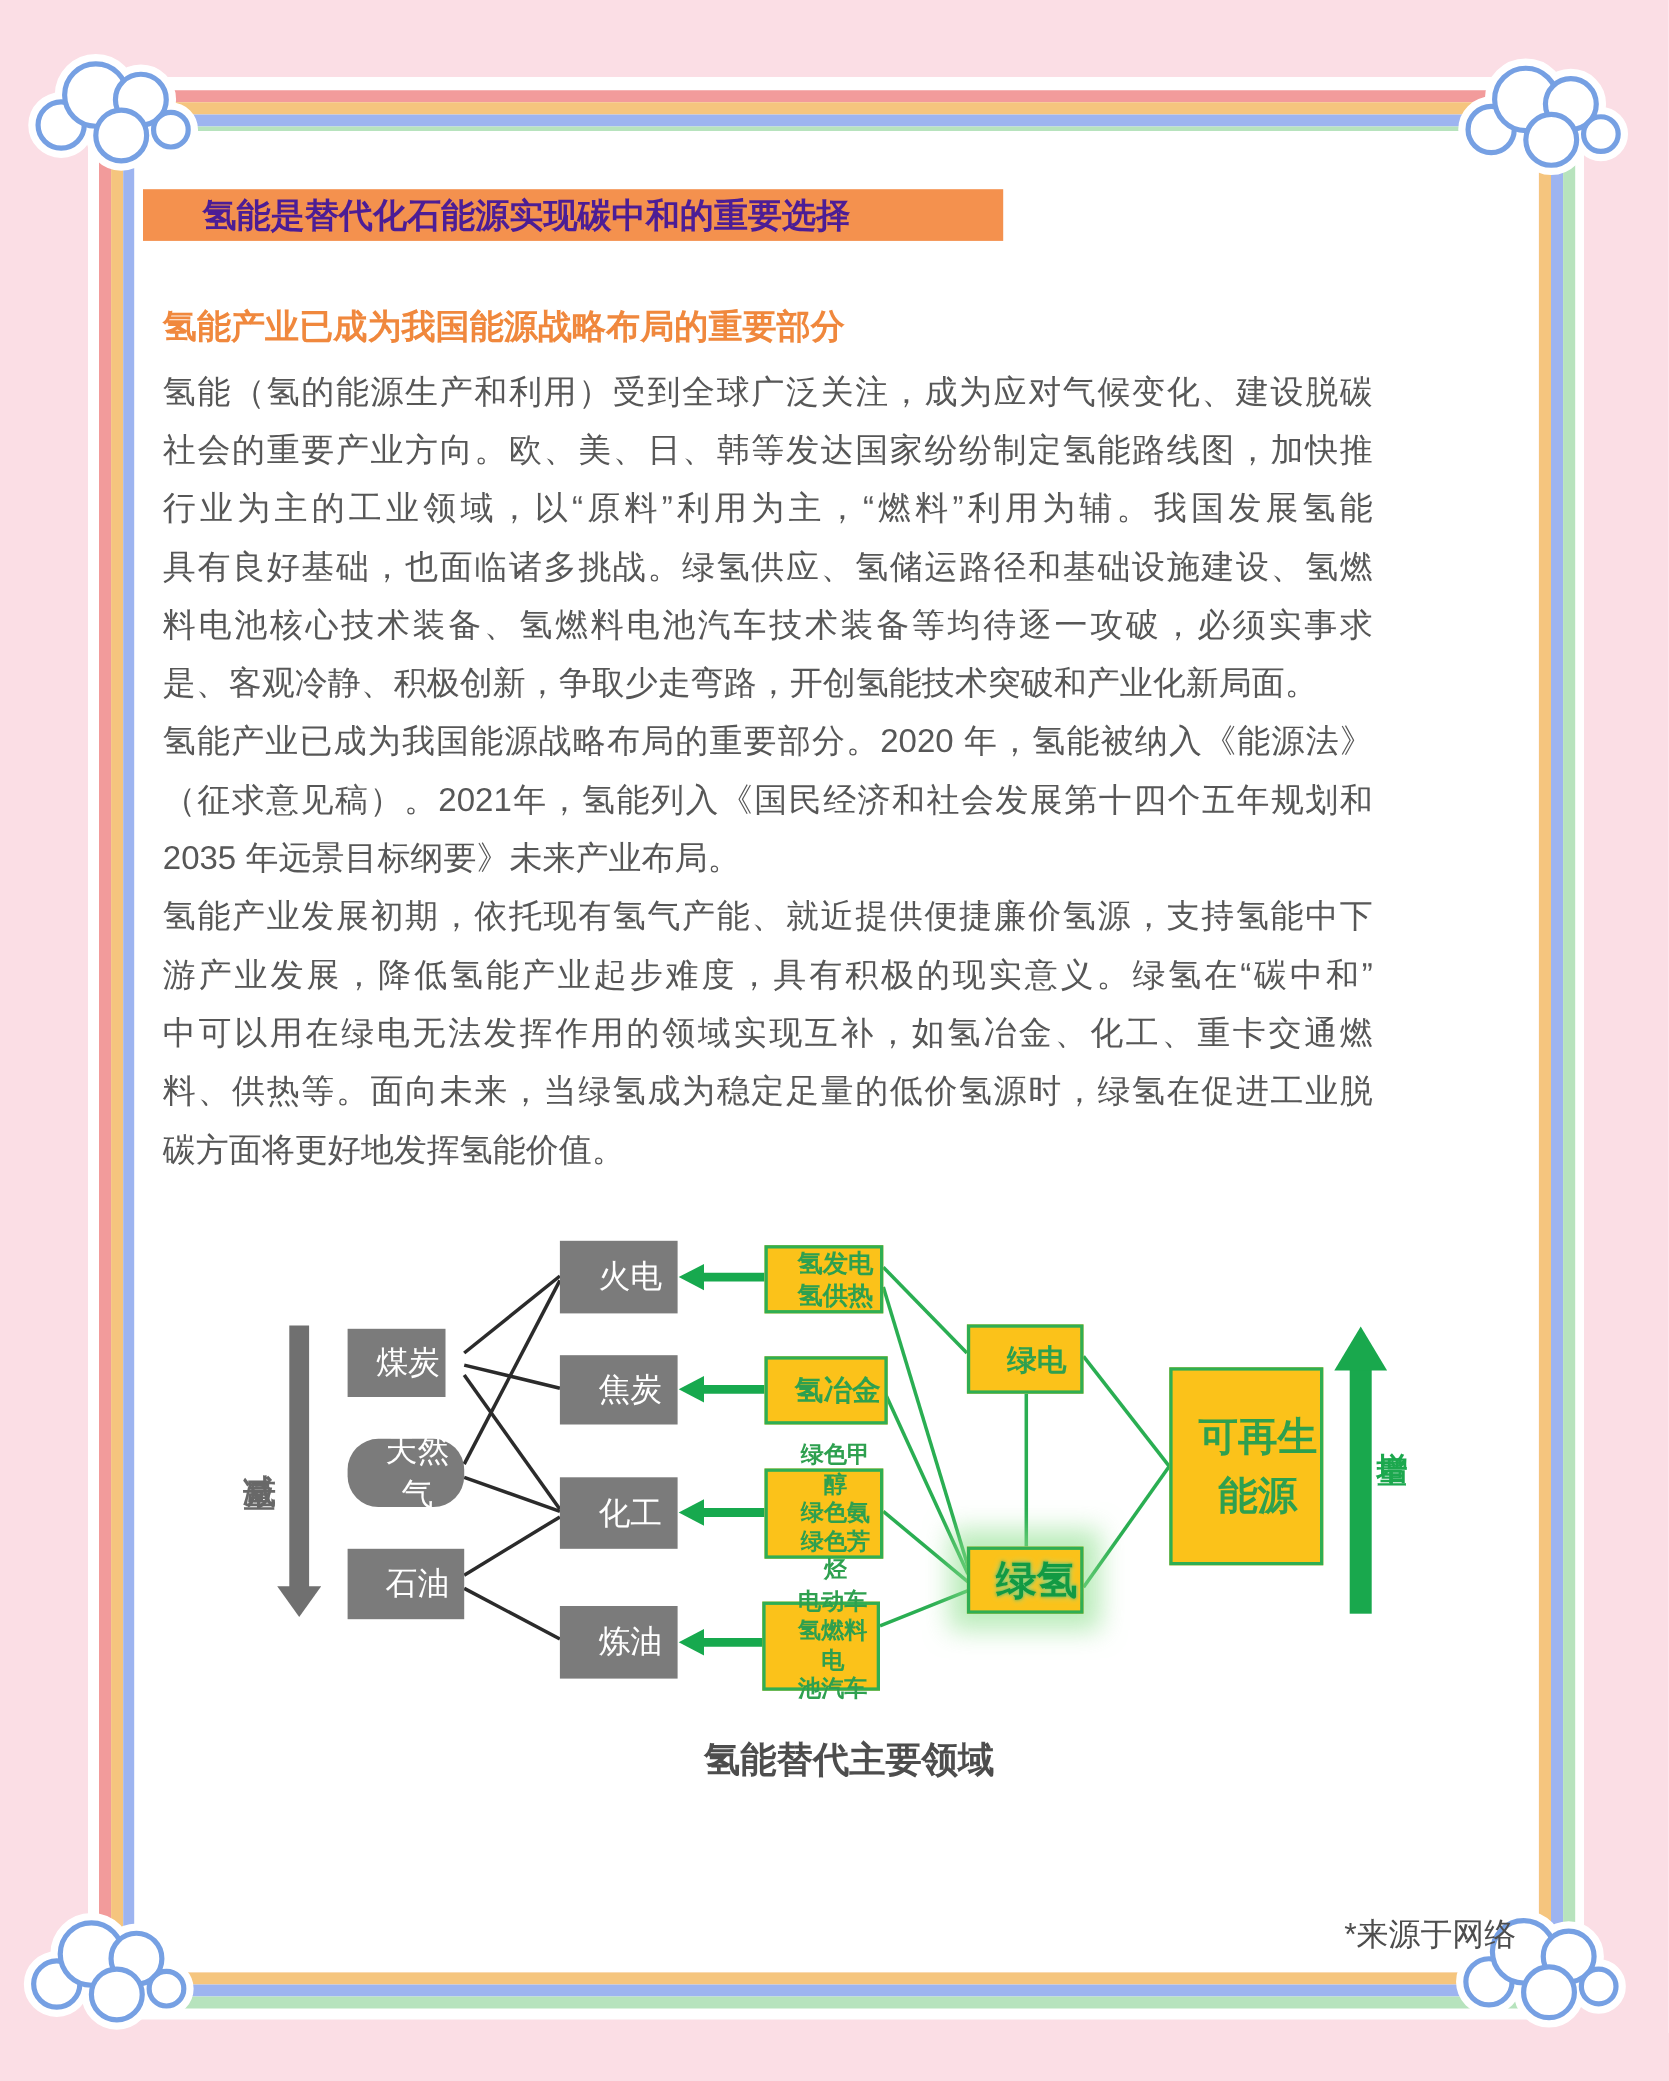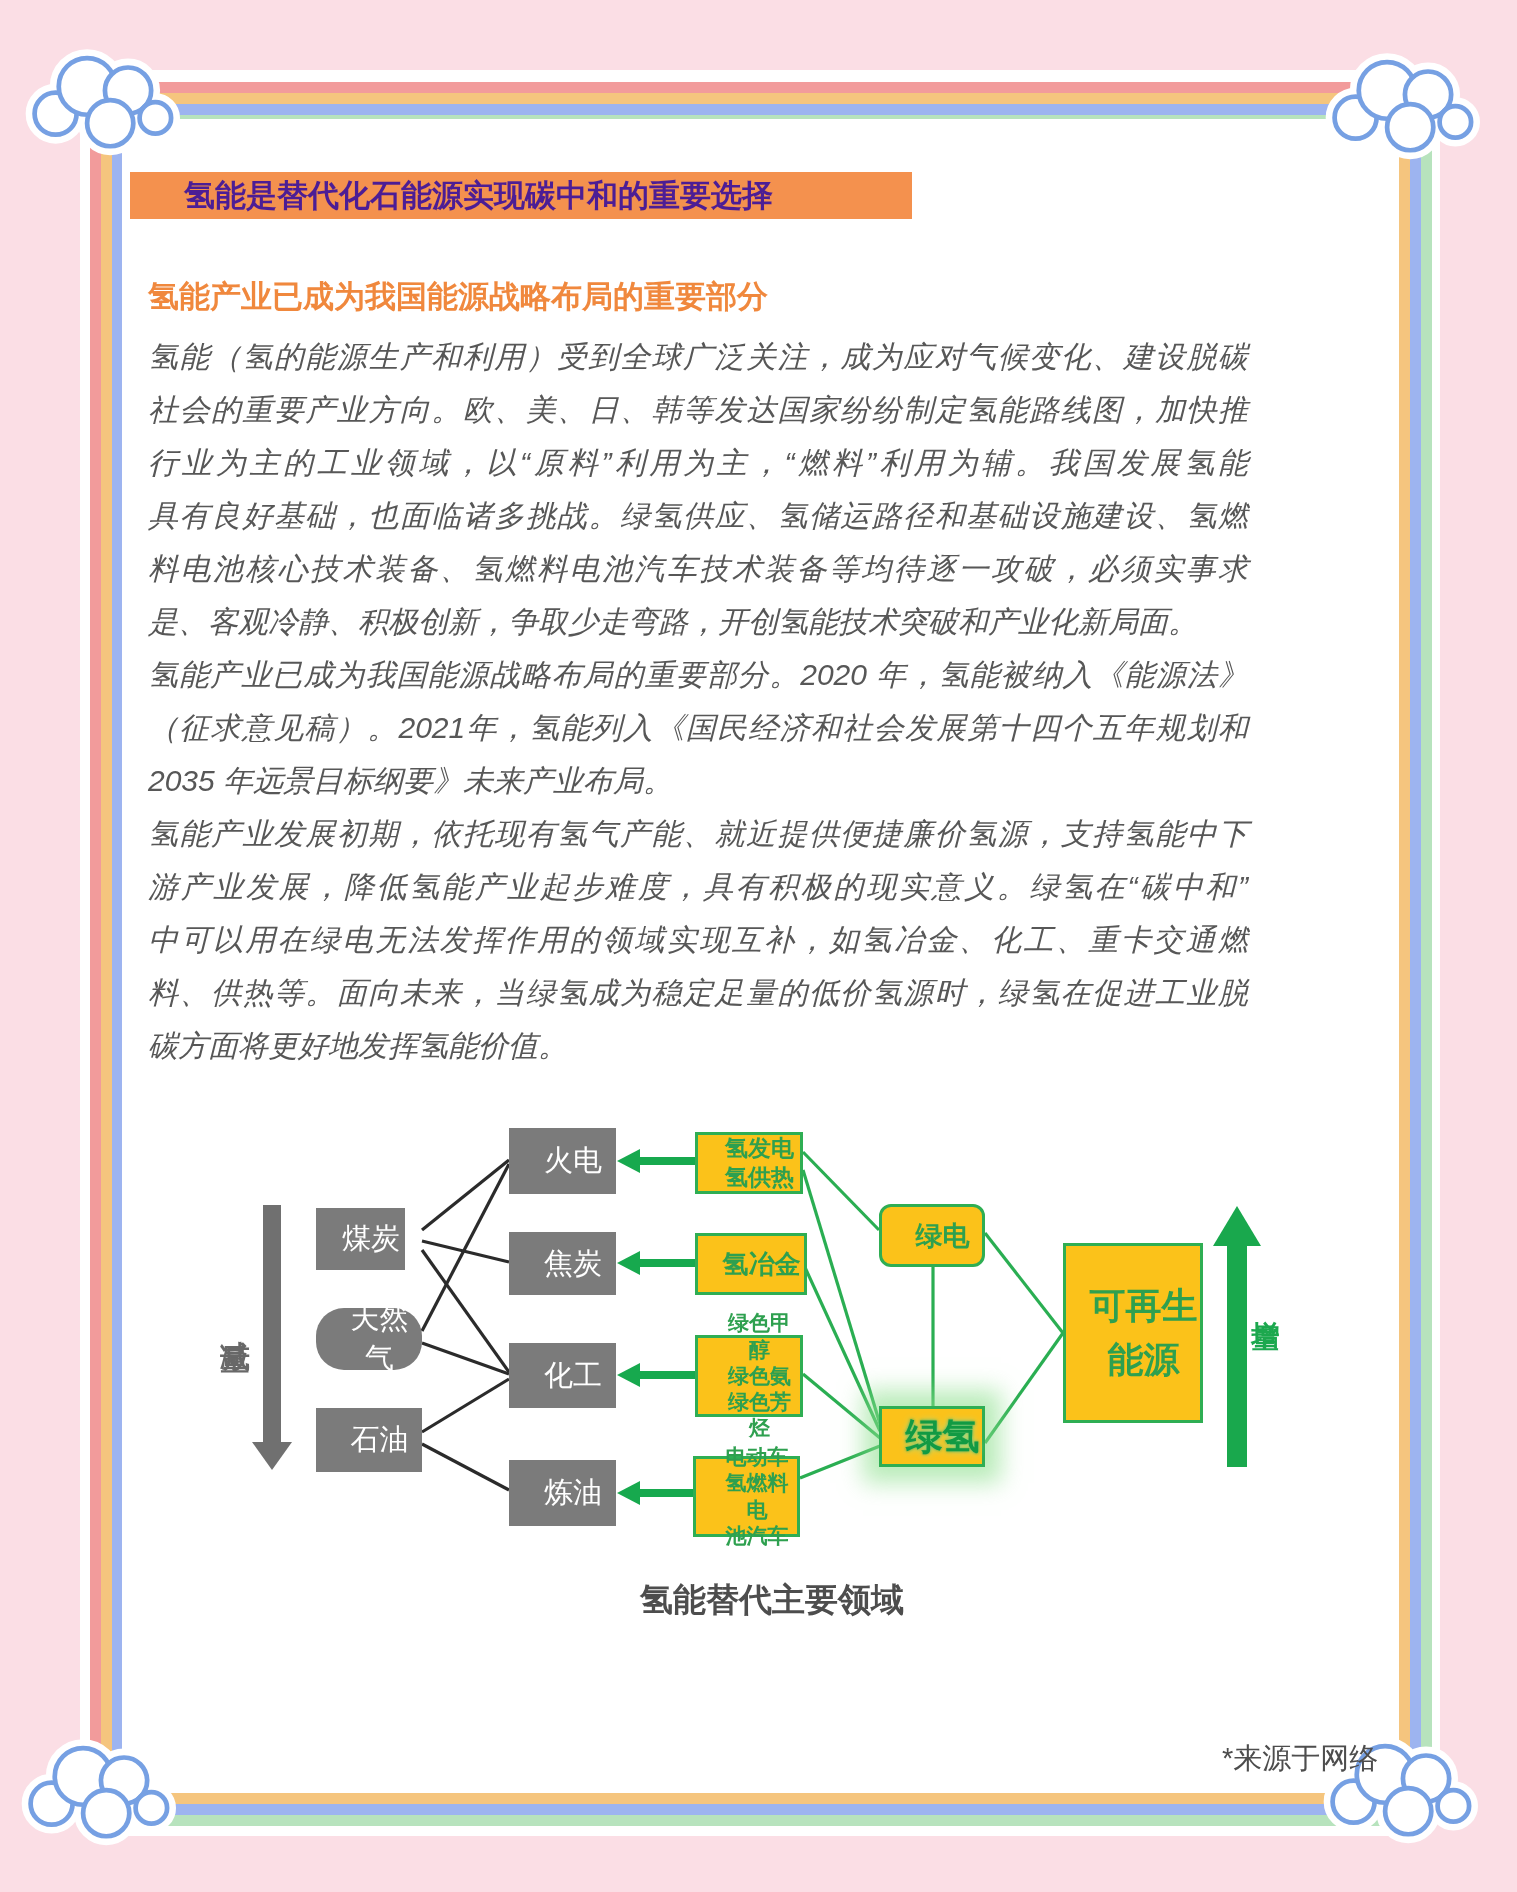--- a/index.html
+++ b/index.html
@@ -15,21 +15,21 @@
   .content{position:absolute;left:122px;top:119px;width:1277px;height:1674px;background:#ffffff;border-radius:3px;}
   .cloud{position:absolute;width:168px;height:126px;}
   .cloud.tl{left:22px;top:36px;}
   .cloud.tr{left:1322px;top:40px;}
   .cloud.bl{left:18px;top:1726px;}
   .cloud.br{left:1320px;top:1724px;}
   
   .banner{position:absolute;left:130px;top:172px;width:782px;height:47px;background:#F4914E;
           color:#4c1d95;font-size:31px;font-weight:bold;line-height:47px;padding-left:54px;box-sizing:border-box;white-space:nowrap;}
   .subtitle{position:absolute;left:148px;top:276px;width:1100px;font-size:31px;font-weight:bold;color:#F0883D;white-space:nowrap;}
-  .bodytext{position:absolute;left:148px;top:330px;width:1100px;font-style:italic;}
+  .bodytext{position:absolute;left:148px;top:330px;width:1100px;}
   .bodytext .line{height:53px;line-height:53px;font-size:30px;color:#575757;
                   text-align:justify;text-align-last:justify;white-space:nowrap;}
   .bodytext .line.para-end{text-align-last:left;}
   
   .diagram-svg{position:absolute;left:0;top:0;width:1517px;height:1892px;pointer-events:none;}
   .dbox{position:absolute;display:flex;align-items:center;justify-content:center;text-align:center;
         box-sizing:border-box;white-space:pre-line;padding-left:21px;}
   .dbox.gray{background:#7B7B7B;color:#ffffff;font-size:29px;}
   .dbox.yellowbox{background:#FBC21A;border:3px solid #2FAE53;color:#2EA04F;font-weight:bold;}
   .glow{box-shadow:0 0 22px 16px rgba(140,224,140,0.60);}
@@ -198,21 +198,21 @@
   <div class="dbox yellowbox" style="left:695px;top:1132px;width:108px;height:62px;font-size:23px;line-height:1.25;">氢发电
 氢供热</div>
   <div class="dbox yellowbox" style="left:695px;top:1233px;width:112px;height:62px;font-size:26px;">氢冶金</div>
   <div class="dbox yellowbox" style="left:695px;top:1335px;width:108px;height:82px;font-size:21px;line-height:1.25;">绿色甲醇
 绿色氨
 绿色芳烃</div>
   <div class="dbox yellowbox" style="left:693px;top:1456px;width:107px;height:81px;font-size:21px;line-height:1.25;">电动车
 氢燃料电
 池汽车</div>
 
-  <div class="dbox yellowbox" style="left:879px;top:1204px;width:106px;height:63px;font-size:27px;border-radius:12px;">绿电</div>
+  <div class="dbox yellowbox" style="left:879px;top:1204px;width:106px;height:63px;font-size:27px;">绿电</div>
   <div class="dbox yellowbox glow" style="left:879px;top:1406px;width:106px;height:61px;">
     <span class="greenh2-text">绿氢</span>
   </div>
   <div class="dbox yellowbox" style="left:1063px;top:1243px;width:140px;height:180px;font-size:36px;line-height:1.5;">可再生
 能源</div>
 
   <div class="caption">氢能替代主要领域</div>
   <div class="source-note">*来源于网络</div>
 
 </div>

